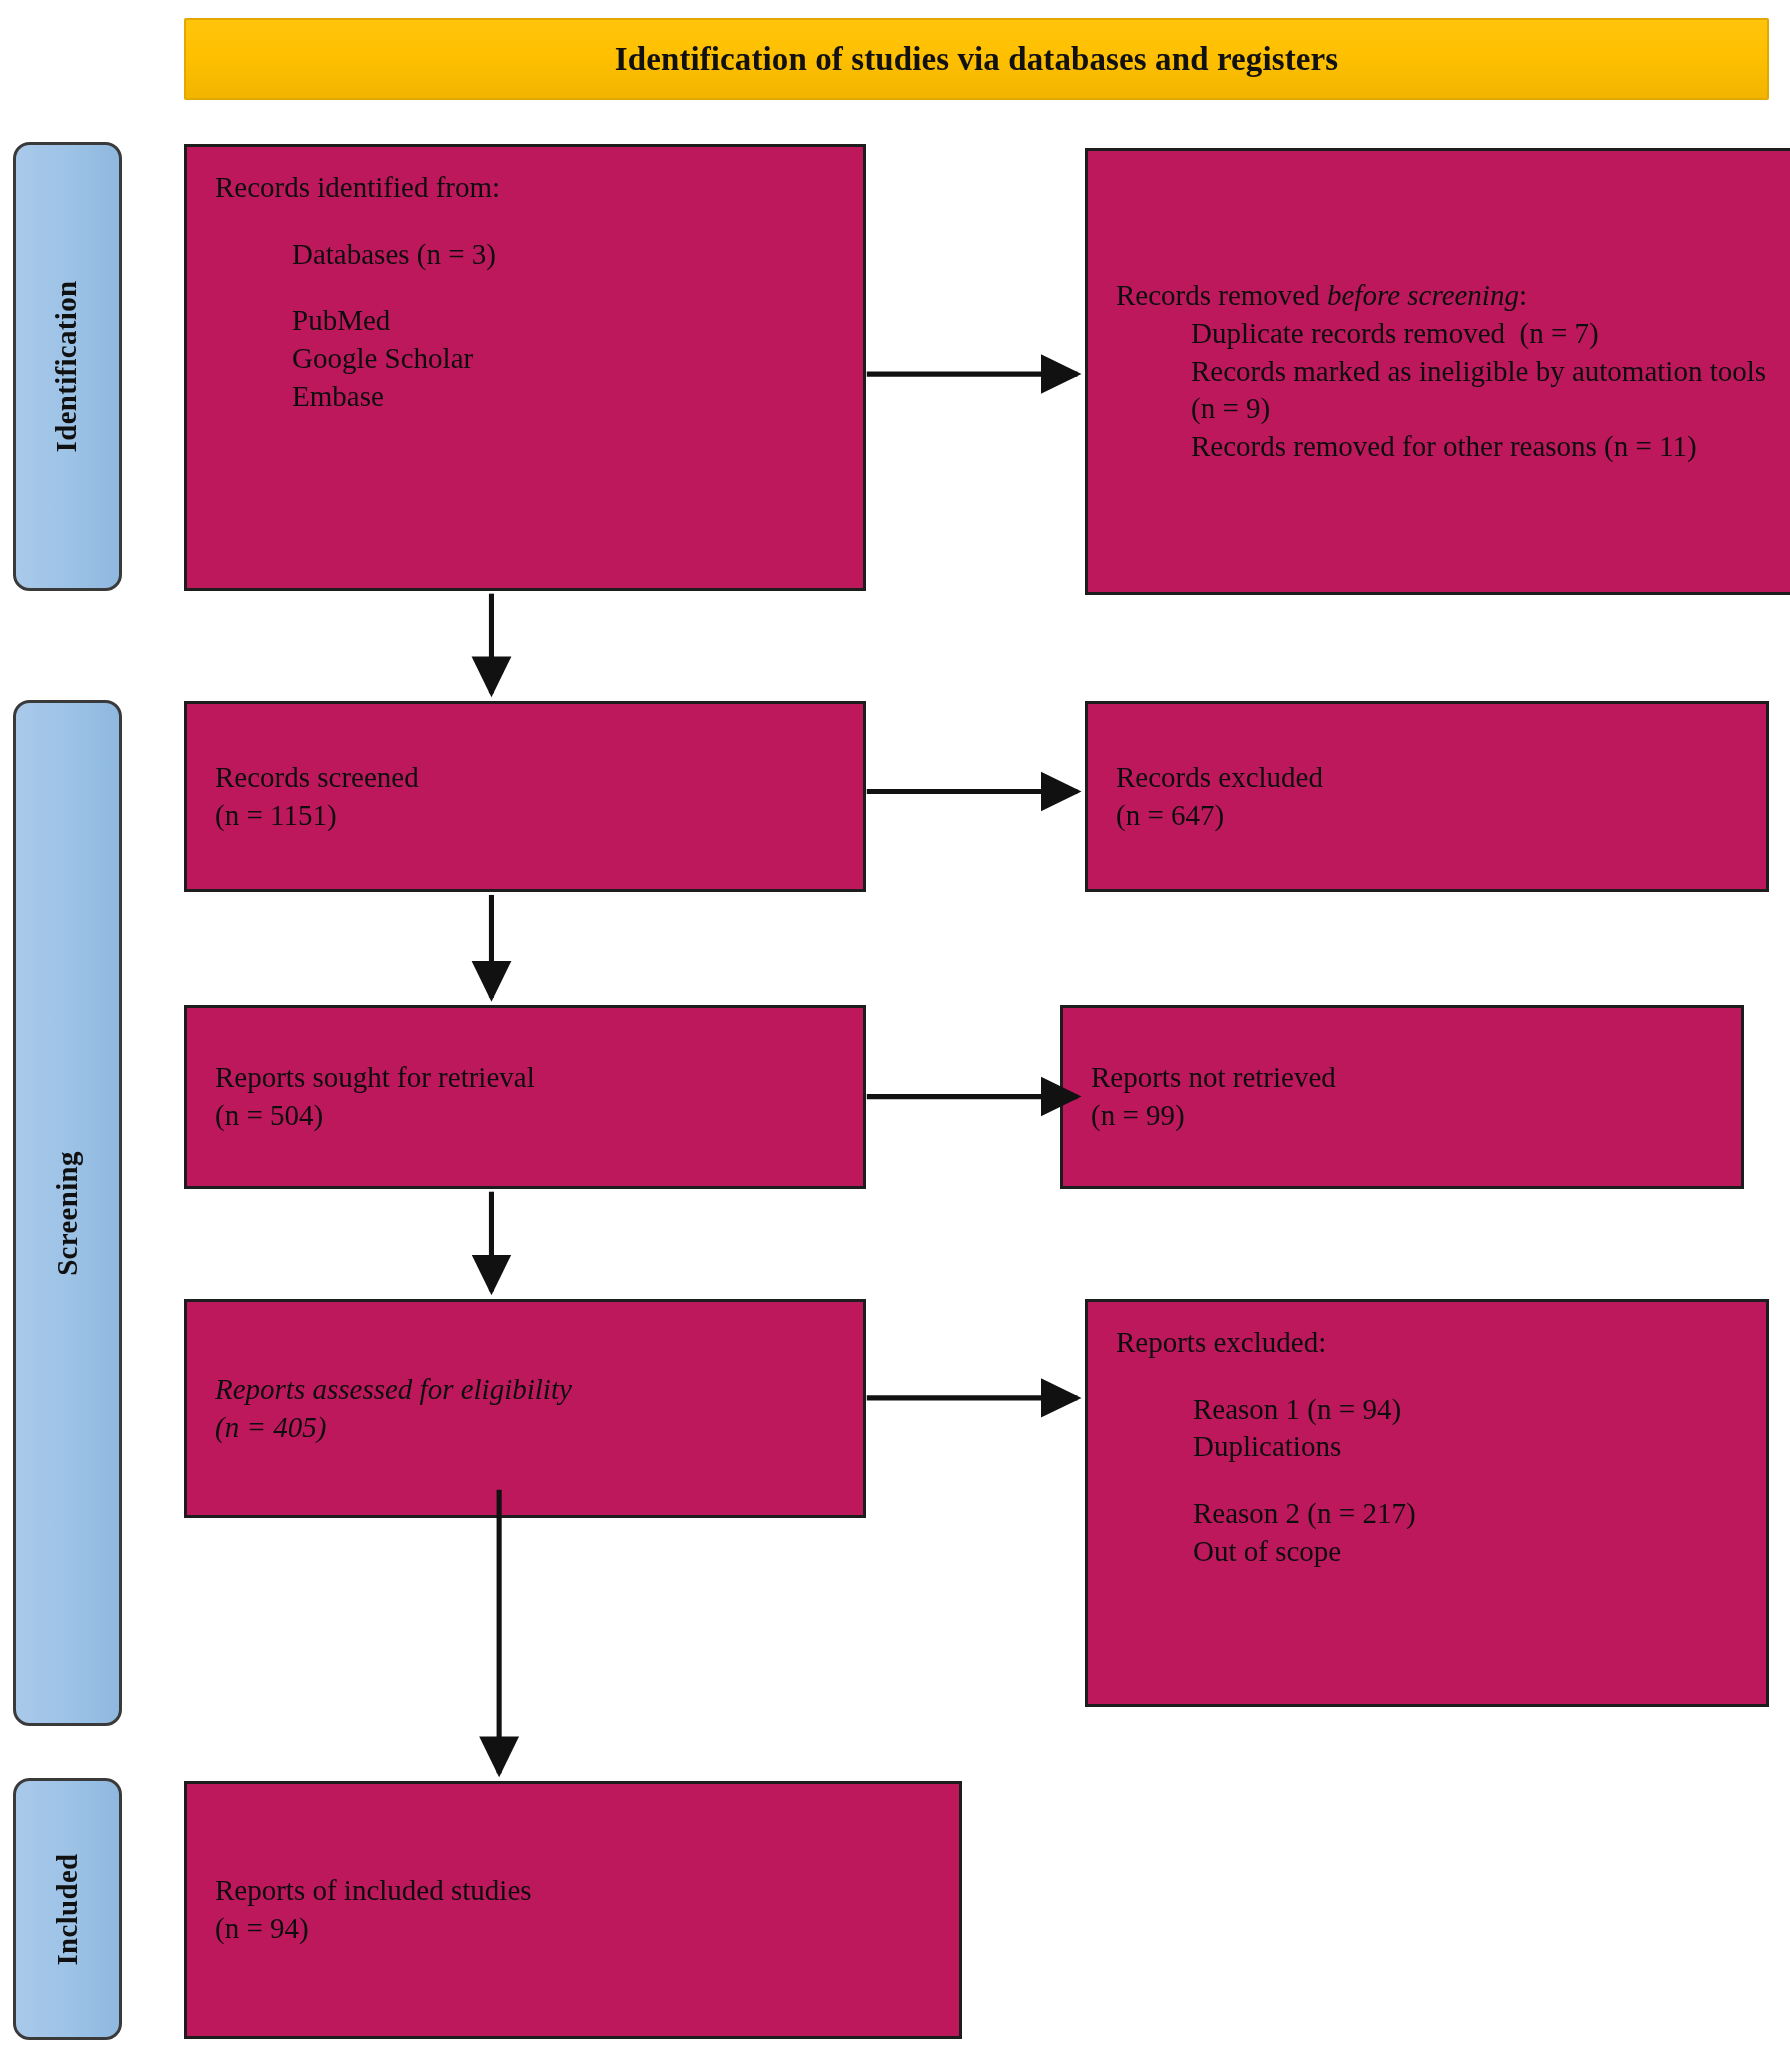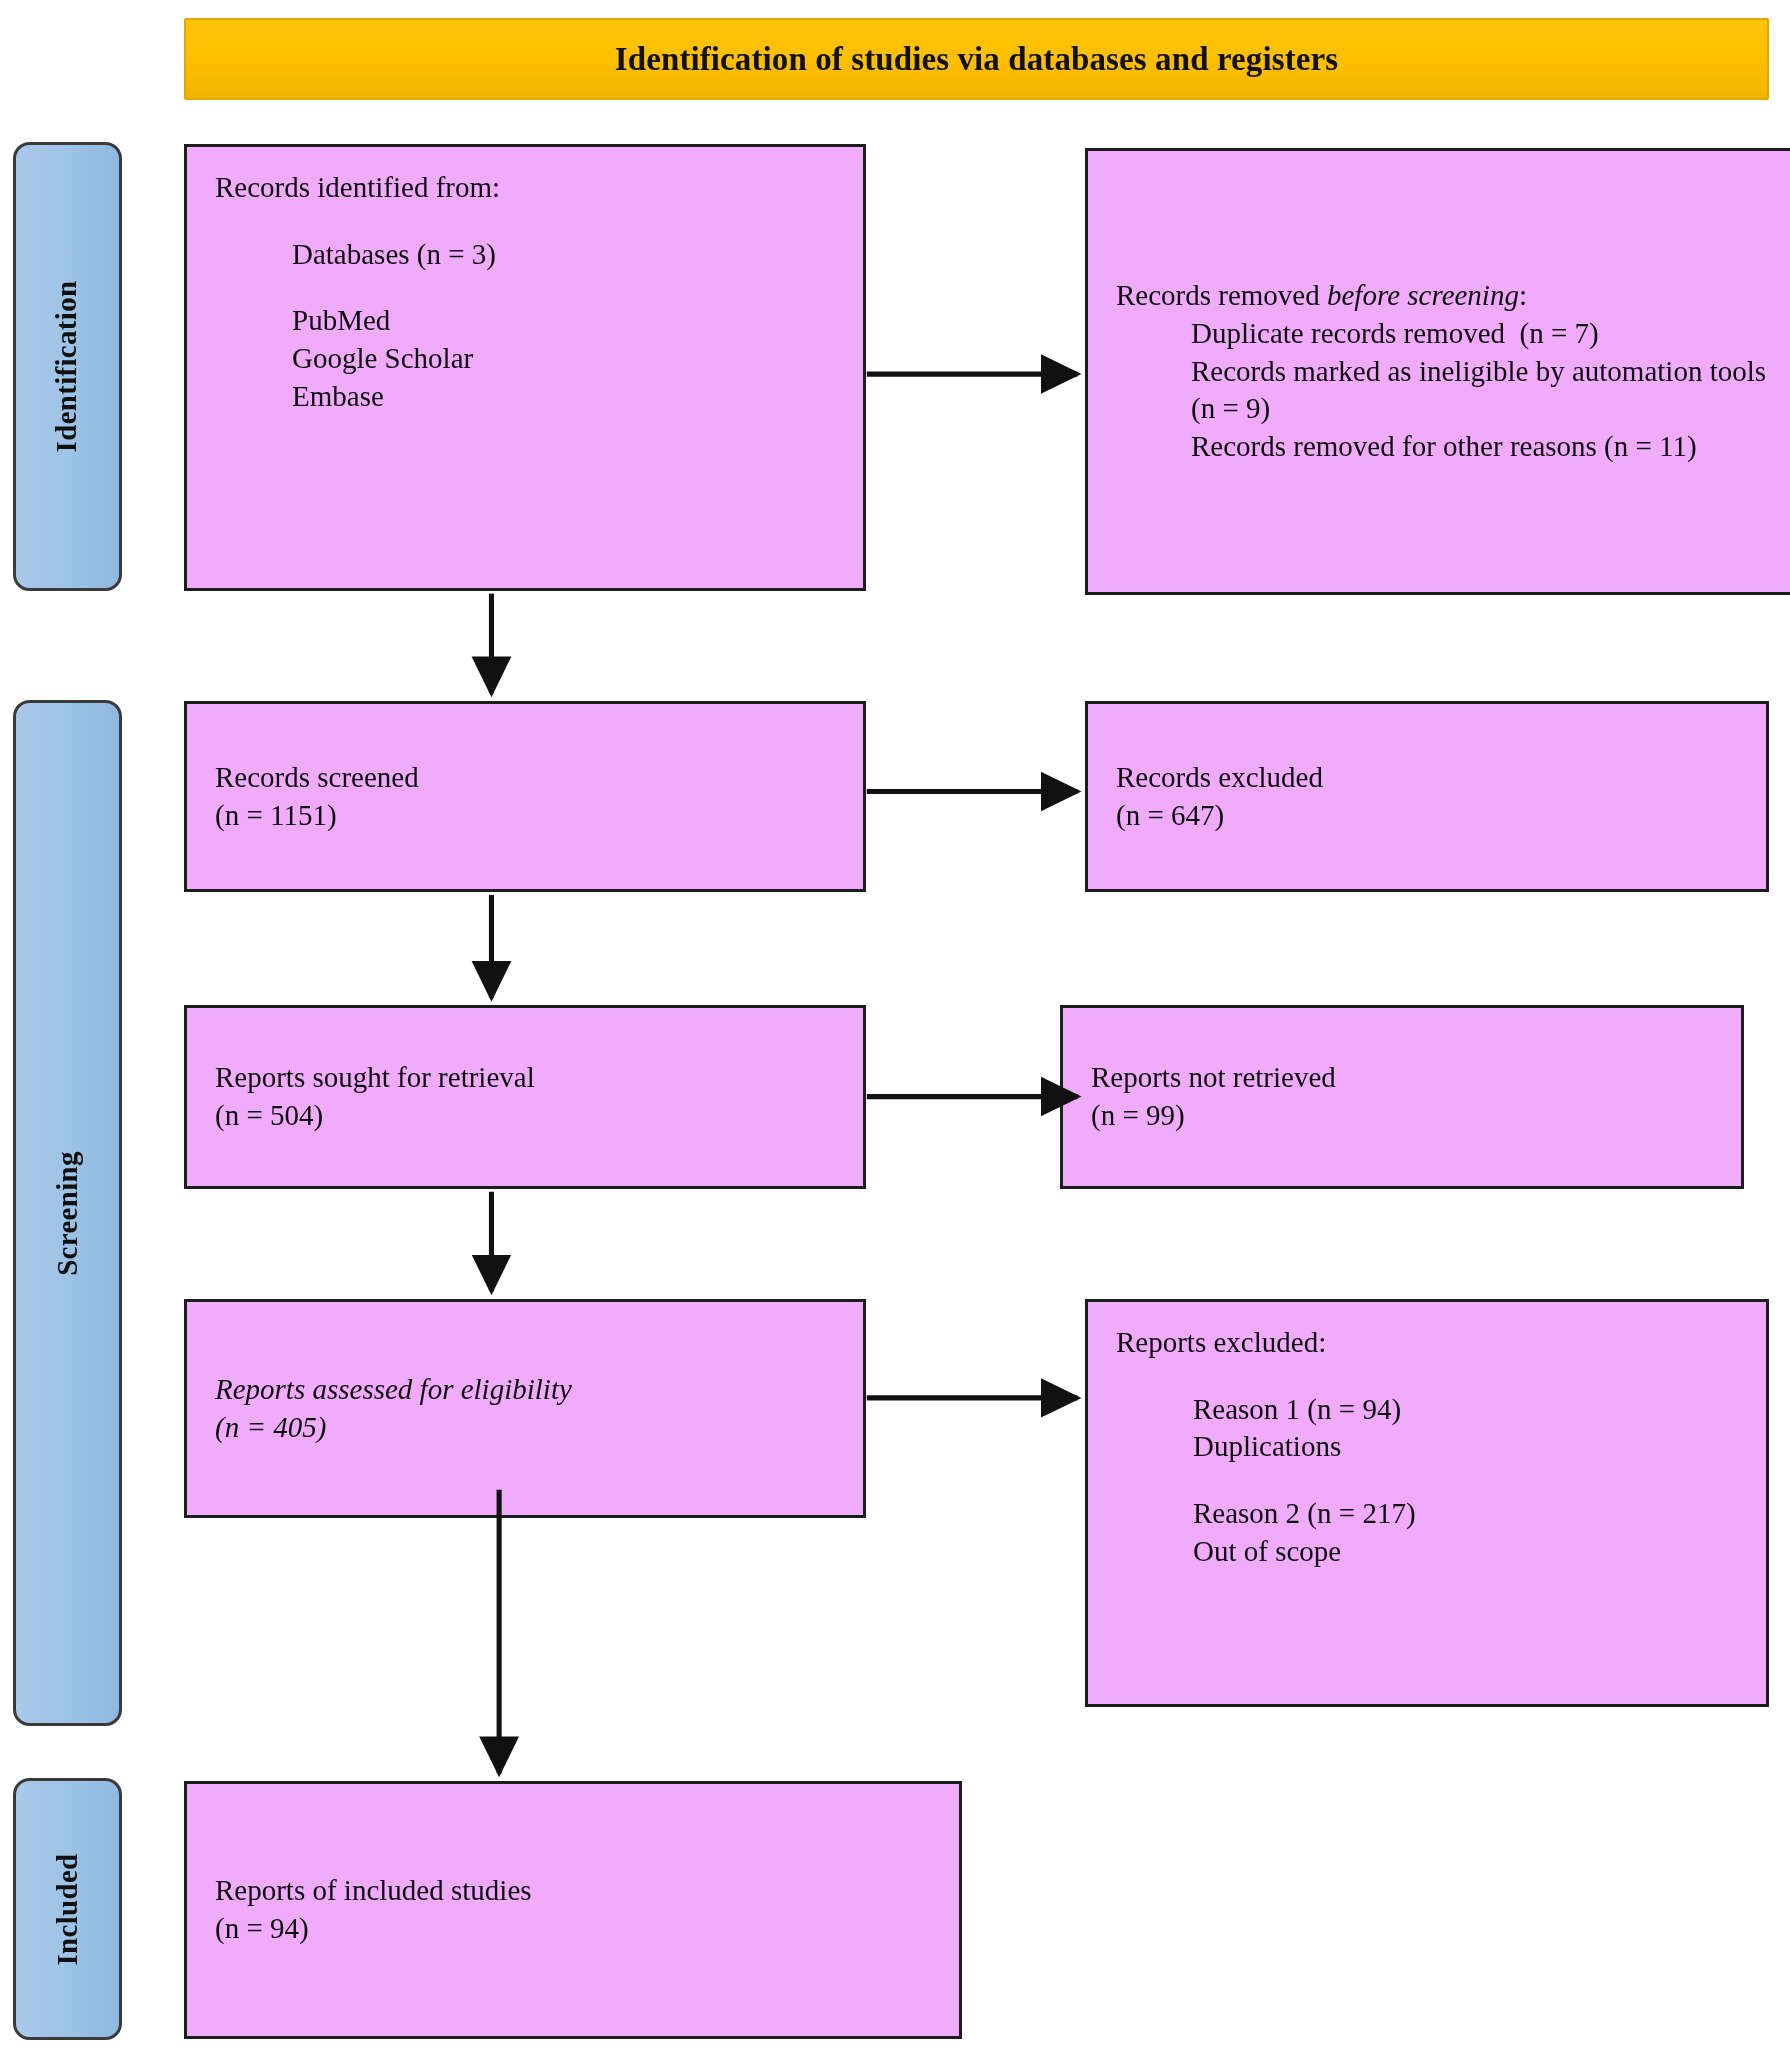--- a/index.html
+++ b/index.html
@@ -61,21 +61,21 @@
     color: #111111;
     letter-spacing: 0.3px;
   }
   #phase-identification { left: 12.8px; top: 142px; width: 109px; height: 449px; }
   #phase-screening     { left: 12.8px; top: 700px; width: 109px; height: 1026px; }
   #phase-included      { left: 12.8px; top: 1778px; width: 109px; height: 262px; }
 
   
   .box {
     position: absolute;
-    background: #f0abfc;
+    background: #be185d;
     border: 3.8px solid #1d1d1d;
     box-sizing: border-box;
     padding: 22px 28px;
   }
   .box-text {
     font-size: 29px;
     line-height: 1.30;
     color: #0d0d0d;
     white-space: pre-wrap;
   }

